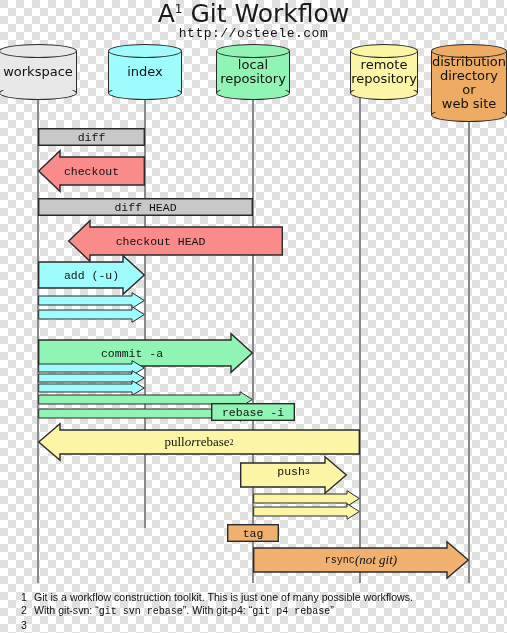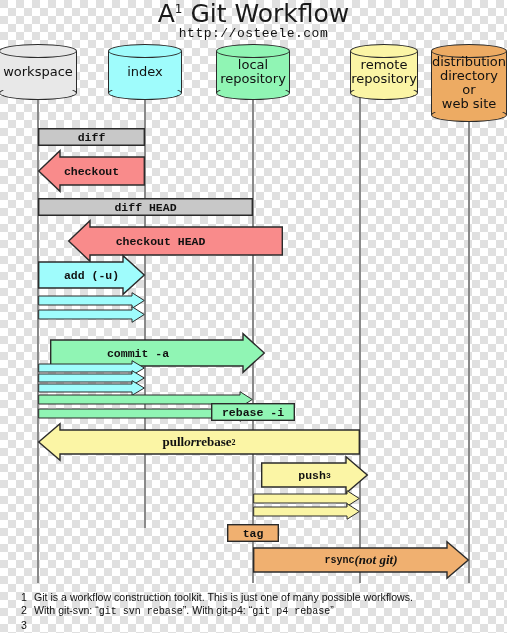--- a/index.html
+++ b/index.html
@@ -52,21 +52,20 @@
 
   
   .barwrap{position:absolute;}
   .barwrap svg{display:block;overflow:visible;}
   .barlbl{
     position:absolute;left:0;right:0;top:0;bottom:0;
     display:flex;align-items:center;justify-content:center;
     font-family:"Liberation Mono", monospace;
     font-size:11.5px;color:#111;white-space:nowrap;
     pointer-events:none;
-    font-weight:bold;
   }
   .barlbl.serif{font-family:"Liberation Serif", serif;font-size:13px;}
   .barlbl sup{font-size:8px;vertical-align:super;}
   .barlbl i{font-style:italic;}
 
   
   .notes{
     position:absolute;left:18px;top:591px;width:480px;
     font-size:10.6px;line-height:13.4px;color:#111;
     font-family:"Liberation Sans", sans-serif;
@@ -172,21 +171,21 @@
       <div class="barwrap" style="left: 38px; top: 292px; width: 107px; height: 17px;">
         <svg width="107" height="17">
           <path d="M0.7,4 L94,4 L94,0.7 L106.3,8.5 L94,16.3 L94,13 L0.7,13 Z" fill="#9ffcfc" stroke="#2b2b2b" stroke-width="1" stroke-linejoin="miter"></path>
         </svg>
       </div>
       <div class="barwrap" style="left: 38px; top: 306px; width: 107px; height: 17px;">
         <svg width="107" height="17">
           <path d="M0.7,4 L94,4 L94,0.7 L106.3,8.5 L94,16.3 L94,13 L0.7,13 Z" fill="#9ffcfc" stroke="#2b2b2b" stroke-width="1" stroke-linejoin="miter"></path>
         </svg>
       </div>
-      <div class="barwrap" style="left: 38px; top: 333px; width: 188px; height: 40px; padding-left: 12px;">
+      <div class="barwrap" style="left: 38px; top: 333px; width: 188px; height: 40px;">
         <svg width="215" height="40">
           <path d="M0.7,7 L193,7 L193,0.7 L214.3,20 L193,39.3 L193,33 L0.7,33 Z" fill="#90f5b4" stroke="#2b2b2b" stroke-width="1.4" stroke-linejoin="miter"></path>
         </svg>
         <div class="barlbl">commit -a</div>
       </div>
       <div class="barwrap" style="left: 38px; top: 360px; width: 107px; height: 16px;">
         <svg width="107" height="16">
           <path d="M0.7,4 L94,4 L94,0.7 L106.3,8 L94,15.3 L94,12 L0.7,12 Z" fill="#9ffcfc" stroke="#2b2b2b" stroke-width="1" stroke-linejoin="miter"></path>
         </svg>
       </div>
@@ -215,21 +214,21 @@
           <rect x="0.7" y="0.7" width="82.6" height="16.6" fill="#90f5b4" stroke="#2b2b2b" stroke-width="1.4"></rect>
         </svg>
         <div class="barlbl">rebase -i</div>
       </div>
       <div class="barwrap" style="left: 38px; top: 423px; width: 322px; height: 38px;">
         <svg width="322" height="38">
           <path d="M321.3,7 L22,7 L22,0.7 L0.7,19 L22,37.3 L22,31 L321.3,31 Z" fill="#fbf5a5" stroke="#2b2b2b" stroke-width="1.4" stroke-linejoin="miter"></path>
         </svg>
         <div class="barlbl serif">pull <i>or</i> rebase<sup>2</sup></div>
       </div>
-      <div class="barwrap" style="left: 261px; top: 456px; width: 107px; height: 38px;">
+      <div class="barwrap" style="left: 240px; top: 456px; width: 107px; height: 30px;">
         <svg width="107" height="38">
           <path d="M0.7,7 L85,7 L85,0.7 L106.3,19 L85,37.3 L85,31 L0.7,31 Z" fill="#fbf5a5" stroke="#2b2b2b" stroke-width="1.4" stroke-linejoin="miter"></path>
         </svg>
         <div class="barlbl">push<sup>3</sup></div>
       </div>
       <div class="barwrap" style="left: 253px; top: 490px; width: 107px; height: 17px;">
         <svg width="107" height="17">
           <path d="M0.7,4 L94,4 L94,0.7 L106.3,8.5 L94,16.3 L94,13 L0.7,13 Z" fill="#fbf5a5" stroke="#2b2b2b" stroke-width="1" stroke-linejoin="miter"></path>
         </svg>
       </div>

